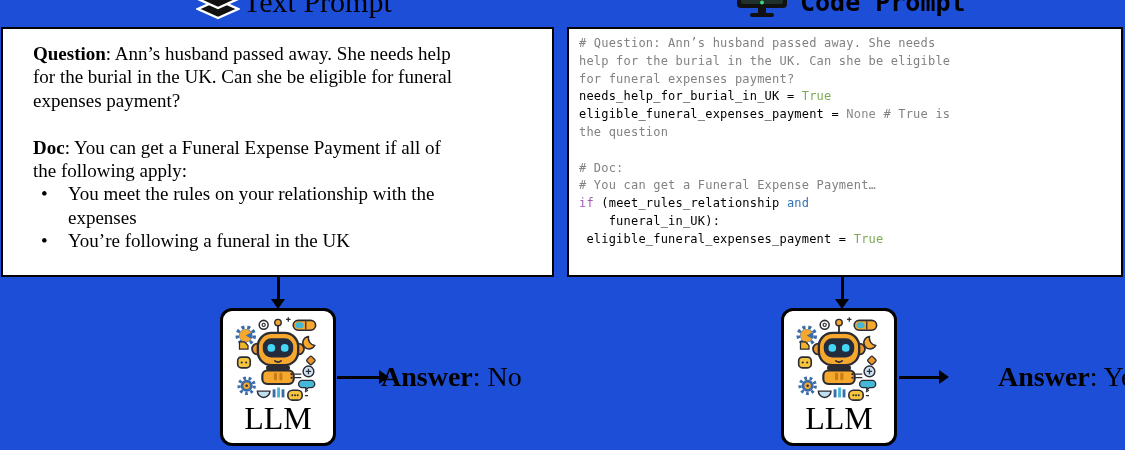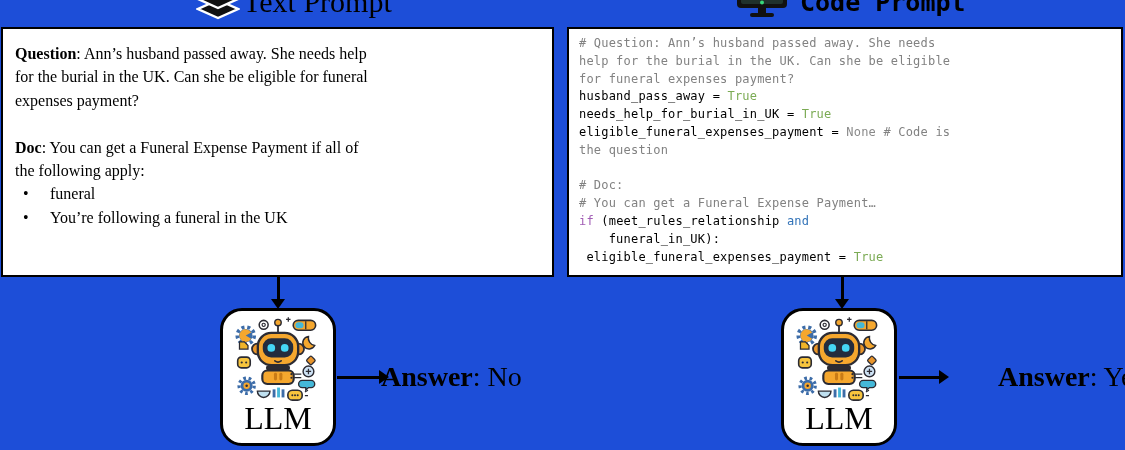--- a/index.html
+++ b/index.html
@@ -11,21 +11,21 @@
   #hdr-licon{left:196px;top:-22px;width:44px;height:48px;}
   #hdr-ltxt{position:absolute;left:243px;top:-13px;font-size:30px;line-height:30px;white-space:nowrap;}
   #hdr-ricon{left:736px;top:-26px;width:52px;height:44px;}
   #hdr-rtxt{position:absolute;left:800px;top:-10px;font-family:"DejaVu Sans Mono",monospace;
             font-weight:bold;font-size:25px;line-height:25px;white-space:nowrap;}
 
   
   .pbox{position:absolute;top:27px;height:250px;background:#fff;border:2.5px solid #000;box-sizing:border-box;}
   #text-box{left:1px;width:553px;}
   #code-box{left:567px;width:556px;border-width:2px;}
-  #text-content{padding:13px 6px 0 12px;font-size:16px;line-height:23.4px;}
+  #text-content{padding:13px 6px 0 30px;font-size:19px;line-height:23.4px;}
   .rl{white-space:pre;}
   .b{font-weight:bold;}
   .u{}
   .bullet-row{display:flex;}
   .bullet-marker{flex:0 0 35px;padding-left:8px;box-sizing:border-box;}
   #code-content{padding:6px 0 0 10px;font-family:"DejaVu Sans Mono",monospace;
                 font-size:12px;line-height:17.8px;letter-spacing:.2px;}
   .cm{color:var(--cm,#828282);} .kn{color:var(--kn,#8a8a8a);}
   .kg{color:var(--kg,#7bab54);} .ki{color:var(--ki,#a25eb5);} .ka{color:var(--ka,#3273b8);}
 
@@ -36,21 +36,21 @@
   .hline{position:absolute;height:2.5px;background:#000;}
   .hhead{position:absolute;width:0;height:0;border-top:7px solid transparent;
          border-bottom:7px solid transparent;border-left:10px solid #000;}
   #va-left{left:277px;top:277px;height:24px;} #vh-left{left:271px;top:299px;}
   #va-right{left:841px;top:277px;height:24px;} #vh-right{left:835px;top:299px;}
   #ha-left{left:337px;top:376px;width:44px;} #hh-left{left:379px;top:370px;}
   #ha-right{left:899px;top:376px;width:42px;} #hh-right{left:939px;top:370px;}
 
   
   .llm-box{position:absolute;top:308px;width:116px;height:138px;background:#fff;border:3px solid #000;
-           border-radius:22px;box-sizing:border-box;display:flex;flex-direction:column;align-items:center;}
+           border-radius:12px;box-sizing:border-box;display:flex;flex-direction:column;align-items:center;}
   #llm-left{left:220px;} #llm-right{left:781px;}
   .robot-slot{width:92px;height:86px;margin-top:4px;}
   .robot-slot svg{width:100%;height:100%;display:block;}
   .llm-label{font-size:32px;line-height:34px;}
 
   
   .answer{position:absolute;top:359px;font-size:28px;line-height:36px;white-space:nowrap;}
   #ans-left{left:381px;} #ans-right{left:998px;}
 </style>
 </head>
@@ -81,41 +81,41 @@
           <div class="rl"><span>for the burial in the UK. Can she be eligible for funeral</span></div>
           <div class="rl"><span>expenses payment?</span></div>
           <div class="rl">&nbsp;</div>
           <div class="rl"><span class="b">Doc</span><span>: You can get a Funeral Expense Payment </span><span class="u">if all of</span></div>
           <div class="rl"><span class="u">the following apply</span><span>:</span></div>
         </div>
       <div>
           <div class="bullet-row">
             <span class="bullet-marker">•</span>
             <div>
-              <div class="rl">funeral</div>
+              <div class="rl">You meet the rules on your relationship with the</div>
+              <div class="rl">expenses</div>
             </div>
           </div>
           <div class="bullet-row">
             <span class="bullet-marker">•</span>
             <div>
               <div class="rl">You’re following a funeral in the UK</div>
             </div>
           </div>
         </div>
     </div>
   </div>
 
   <div id="code-box" class="pbox">
     <div id="code-content">
         <div class="rl"><span class="cm"># Question: Ann’s husband passed away. She needs</span></div>
         <div class="rl"><span class="cm">help for the burial in the UK. Can she be eligible</span></div>
         <div class="rl"><span class="cm">for funeral expenses payment?</span></div>
-        <div class="rl"><span>husband_pass_away = </span><span class="kg">True</span></div>
         <div class="rl"><span>needs_help_for_burial_in_UK = </span><span class="kg">True</span></div>
-        <div class="rl"><span>eligible_funeral_expenses_payment = </span><span class="kn">None</span><span class="cm"> # Code is</span></div>
+        <div class="rl"><span>eligible_funeral_expenses_payment = </span><span class="kn">None</span><span class="cm"> # True is</span></div>
         <div class="rl"><span class="cm">the question</span></div>
         <div class="rl">&nbsp;</div>
         <div class="rl"><span class="cm"># Doc:</span></div>
         <div class="rl"><span class="cm"># You can get a Funeral Expense Payment…</span></div>
         <div class="rl"><span class="ki">if</span><span> (meet_rules_relationship </span><span class="ka">and</span></div>
         <div class="rl"><span>    funeral_in_UK):</span></div>
         <div class="rl"><span> eligible_funeral_expenses_payment = </span><span class="kg">True</span></div>
       </div>
   </div>
 

